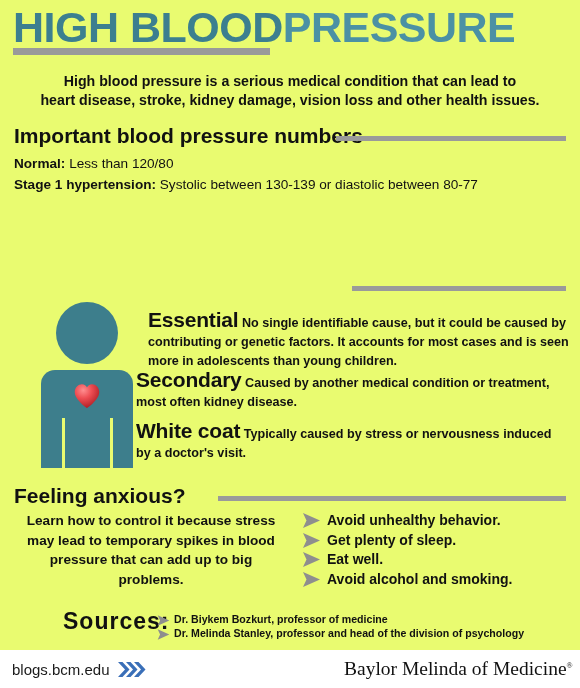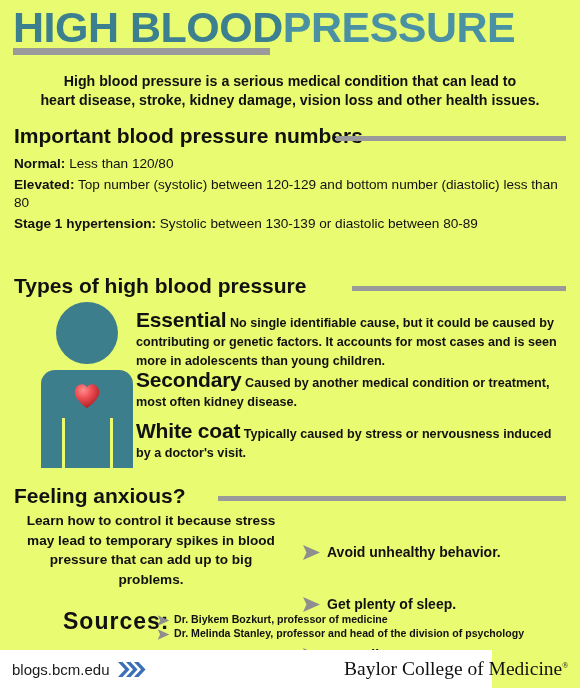--- a/index.html
+++ b/index.html
@@ -165,21 +165,20 @@
   }
   .anx-list li {
     font-size: 14px;
     font-weight: bold;
     line-height: 19.5px;
     color: #111111;
     display: flex;
     align-items: center;
     gap: 6px;
     white-space: nowrap;
-    margin-top: 32px;
   }
 
   
   .tri {
     display: inline-block;
     flex: 0 0 auto;
   }
 
   
   .sources-label {
@@ -208,21 +207,21 @@
     align-items: flex-end;
     gap: 4px;
     white-space: nowrap;
   }
 
   
   .footer {
     position: absolute;
     left: 0;
     bottom: 0;
-    width: 492px;
+    width: 580px;
     height: 38px;
     background: #ffffff;
     display: flex;
     align-items: center;
   }
   .footer-left {
     position: absolute;
     left: 12px;
     display: flex;
     align-items: center;
@@ -258,43 +257,41 @@
   <div class="intro">
     <div>High blood pressure is a serious medical condition that can lead to</div>
     <div>heart disease, stroke, kidney damage, vision loss and other health issues.</div>
   </div>
 
   <div class="sec-head" style="top:124px;">Important blood pressure numbers</div>
   <div class="sec-rule" style="left:336px; top:136px; width:230px;"></div>
 
   <div class="numbers">
     <p><b>Normal:</b><span> Less than 120/80</span></p>
-    <p><b>Elevated:</b><span> Top number (systolic) between 120-129 and bottom number (diastolic) less than 80</span></p>
-    <p><b>Stage 1 hypertension:</b><span> Systolic between 130-139 or diastolic between 80-89</span></p>
-  </div>
-
-  <div class="sec-head" style="top:274px;">Types of high blood pressure</div>
+    <p><b>Stage 1 hypertension:</b><span> Systolic between 130-139 or diastolic between 80-77</span></p>
+  </div>
+
   <div class="sec-rule" style="left:352px; top:286px; width:214px;"></div>
 
   <div class="person-head"></div>
   <div class="person-body"></div>
   <div class="arm-gap arm-left"></div>
   <div class="arm-gap arm-right"></div>
   <svg class="heart" viewBox="0 0 32 32">
     <defs>
       <radialGradient id="hg" cx="35%" cy="25%" r="75%">
         <stop offset="0%" stop-color="#ff8e90"></stop>
         <stop offset="45%" stop-color="#ee4d53"></stop>
         <stop offset="100%" stop-color="#b01f26"></stop>
       </radialGradient>
     </defs>
     <path d="M16 30 C16 30 2 20.5 2 11.5 C2 6.2 6 2.5 10.2 2.5 C13 2.5 15.2 4.2 16 6.3 C16.8 4.2 19 2.5 21.8 2.5 C26 2.5 30 6.2 30 11.5 C30 20.5 16 30 16 30 Z" fill="url(#hg)"></path>
   </svg>
 
-  <div class="type-entry" style="top:308px;">
+  <div class="type-entry" style="top:308px;margin-left:12px;">
     <span class="tname">Essential</span><span class="tdesc"> No single identifiable cause, but it could be caused by contributing or genetic factors. It accounts for most cases and is seen more in adolescents than young children.</span>
   </div>
 
   <div class="type-entry" style="top:368px;">
     <span class="tname">Secondary</span><span class="tdesc"> Caused by another medical condition or treatment, most often kidney disease.</span>
   </div>
 
   <div class="type-entry" style="top:419px;">
     <span class="tname">White coat</span><span class="tdesc"> Typically caused by stress or nervousness induced by a doctor's visit.</span>
   </div>
@@ -350,17 +347,17 @@
   <div class="footer">
     <div class="footer-left">
       <span>blogs.bcm.edu</span>
       <svg width="30" height="17" viewBox="0 0 30 17">
         <path d="M1 1 L8 8.5 L1 16 L5.5 16 L12.5 8.5 L5.5 1 Z" fill="#3a6fb8"></path>
         <path d="M9 1 L16 8.5 L9 16 L13.5 16 L20.5 8.5 L13.5 1 Z" fill="#3a6fb8"></path>
         <path d="M17 1 L24 8.5 L17 16 L21.5 16 L28.5 8.5 L21.5 1 Z" fill="#3a6fb8"></path>
       </svg>
     </div>
     <div class="footer-right">
-      <span>Baylor College of Medicine</span><sup>®</sup>
+      <span>Baylor Melinda of Medicine</span><sup>®</sup>
     </div>
   </div>
 
 </div>
 
 </body></html>

